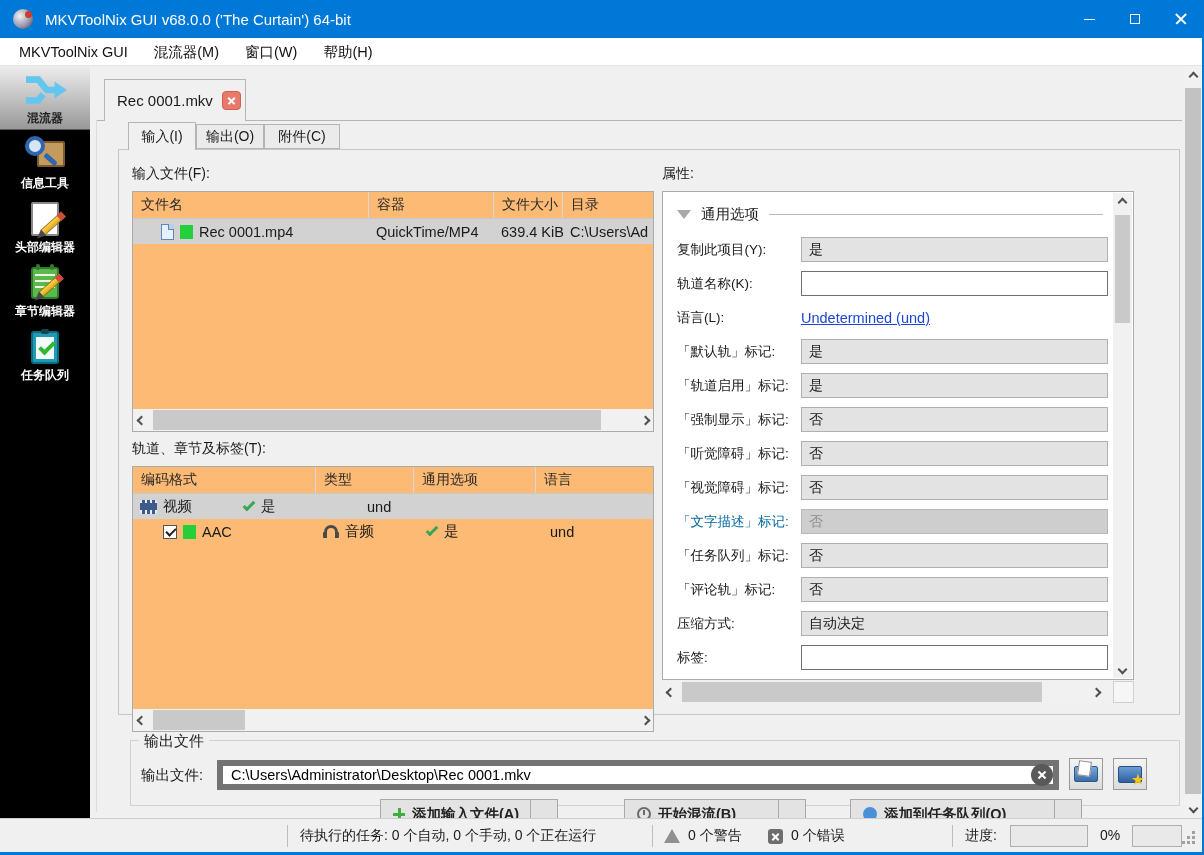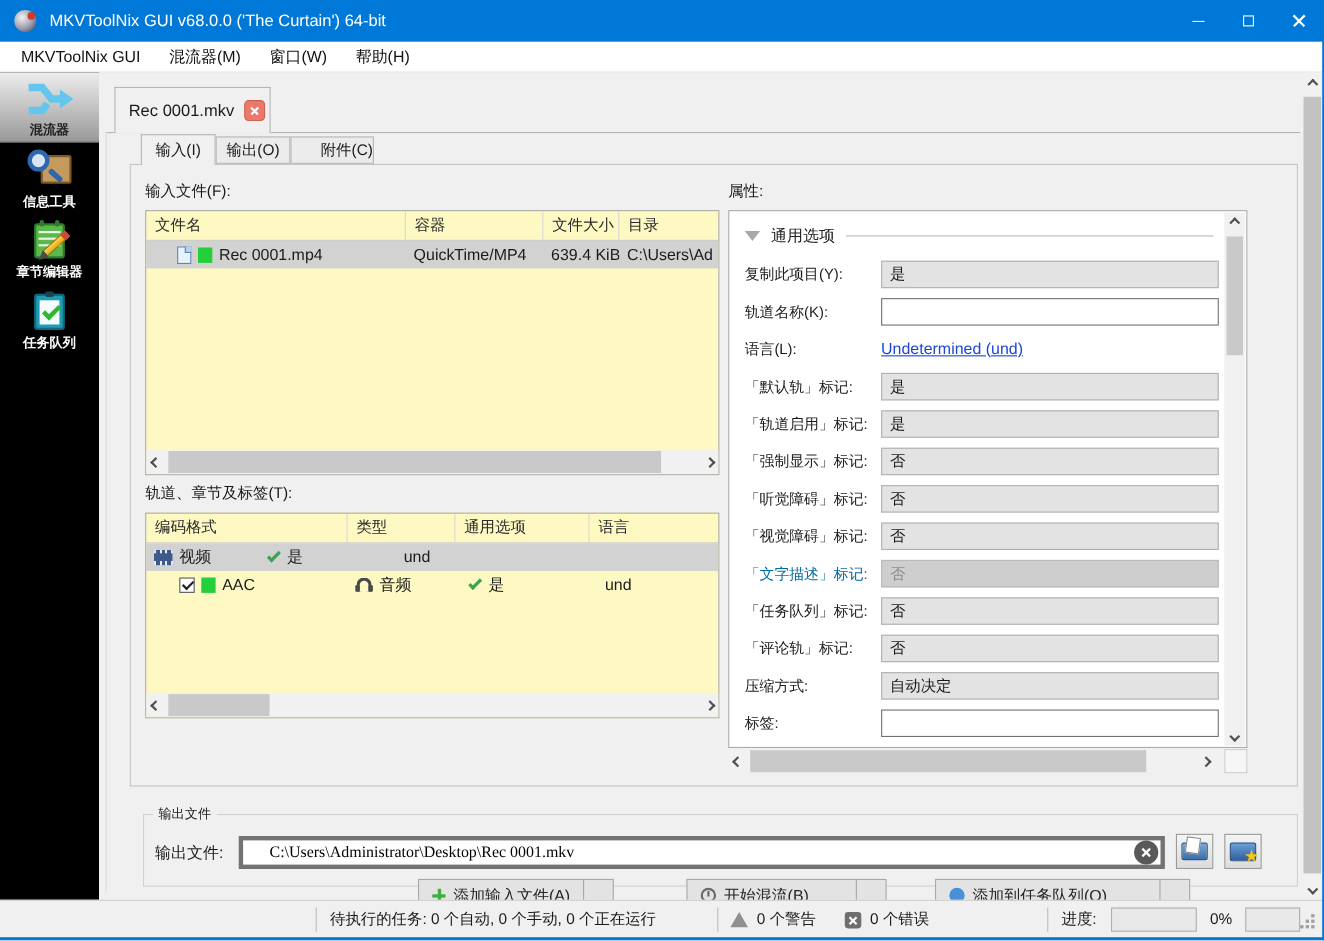--- a/index.html
+++ b/index.html
@@ -77,21 +77,21 @@
   .tabclose::before,.tabclose::after { content:""; position:absolute; left:4px; top:8px; width:9px; height:1.6px; background:#fff; }
   .tabclose::before { transform:rotate(45deg);} .tabclose::after { transform:rotate(-45deg);}
 
   .subtab { position:absolute; font-size:14px; display:flex; align-items:center; justify-content:center; border:1px solid #b5b5b5; background:#ebebeb; }
   .subtab.active { background:#f0f0f0; border-bottom:none; z-index:2; }
   .subtab-pane { position:absolute; left:118px; top:149px; width:1062px; height:566px; border:1px solid #c6c6c6; background:#f0f0f0; }
 
   .sec-label { position:absolute; font-size:14px; color:#1a1a1a; }
 
   
-  .tbl { position:absolute; background:#fef9c3; border:1px solid #ababab; }
+  .tbl { position:absolute; background:#fdba74; border:1px solid #ababab; }
   .tbl-head { display:flex; height:27px; border-bottom:1px solid #c9c9c9; }
   .hc { display:flex; align-items:center; padding-left:8px; font-size:14px; color:#2a2a2a; height:100%; }
   .hc:not(:last-child) { border-right:1px solid #d8d8d8; }
   .trow { display:flex; height:25px; font-size:14.5px;align-items:center; }
   .trow.selected { background:#d2d2d2; }
   .cell { display:flex; align-items:center; gap:6px; padding-left:7px; overflow:hidden; white-space:nowrap; height:100%; }
 
   .fileic { width:13px; height:16px; background:#e8f1fb; border:1px solid #5d87b8; position:relative; flex:none; }
   .fileic::after { content:""; position:absolute; right:-1px; top:-1px; width:5px; height:5px; background:#b8cfe8; border-left:1px solid #5d87b8; border-bottom:1px solid #5d87b8; }
   .gsq { width:13px; height:14px; background:#23cf3a; flex:none; }
@@ -115,35 +115,35 @@
   .prop-row { display:flex; align-items:center; height:25px; }
   .prop-label { width:124px; flex:none; font-size:13.5px; color:#1a1a1a; white-space:nowrap; }
   .prop-field { flex:1; height:25px; border:1px solid #b0b0b0; background:#e3e3e3; font-size:14px; display:flex; align-items:center; padding-left:7px; }
   .prop-input { flex:1; height:25px; border:1px solid #707070; background:#fff; font-size:14px; padding:0 6px; font-family:inherit; }
   .prop-row.disabled .prop-label { color:#0369a1; }
   .prop-field.dis { background:#cecece; color:#8e8e8e; border-color:#b9b9b9; }
   .prop-link { font-size:14.5px; color:#1b46d7; text-decoration:underline; cursor:pointer; }
 
   
   .outgroup { position:absolute; left:130px; top:740px; width:1050px; height:66px; border:1px solid #d0d0d0; }
-  .outgroup .legend { position:absolute; left:8px; top:-9px; background:#f0f0f0; padding:0 5px; font-size:12px; color:#222; }
+  .outgroup .legend { position:absolute; left:8px; top:-9px; background:#f0f0f0; padding:0 5px; font-size:15px; color:#222; }
   .out-label { position:absolute; left:10px; top:25px; font-size:14.5px; }
   .out-inputwrap { position:absolute; left:86px; top:19px; width:842px; height:30px; }
-  .out-input { width:100%; height:100%; border:4px solid #737373; background:#fff; font-size:14.5px; padding:0 32px 0 24px; font-family:Liberation Serif, serif; }
+  .out-input { width:100%; height:100%; border:6px solid #737373; background:#fff; font-size:14.5px; padding:0 32px 0 8px; font-family:Liberation Sans, sans-serif; }
   .clearbtn { position:absolute; right:6px; top:4px; width:22px; height:22px; border-radius:50%; background:#595959; }
   .clearbtn::before,.clearbtn::after { content:""; position:absolute; left:6px; top:10px; width:10px; height:2px; background:#fff; }
   .clearbtn::before { transform:rotate(45deg);} .clearbtn::after { transform:rotate(-45deg);}
   .sq-btn { position:absolute; top:17px; width:34px; height:32px; background:linear-gradient(#f4f4f4,#dcdcdc); border:1px solid #9a9a9a; display:flex; align-items:center; justify-content:center; }
   .ic-browse { width:24px; height:16px; background:linear-gradient(#7aa8d8,#3a6ea8); border:1px solid #2a5a8a; border-radius:2px; position:relative; }
   .ic-browse::before { content:""; position:absolute; left:3px; top:-6px; width:11px; height:13px; background:#fff; border:1px solid #888; transform:rotate(8deg); }
   .ic-folderstar { width:24px; height:17px; background:linear-gradient(#6a9fd8,#2f5f9e); border:1px solid #24507e; border-radius:2px; position:relative; }
   .ic-folderstar::before { content:"★"; position:absolute; right:-4px; bottom:-7px; font-size:16px; color:#f5c518; }
 
   
-  .foot-btn { position:absolute; top:799px; height:30px; background:#e3e3e3; border:1px solid #a8a8a8; display:flex; align-items:center; gap:7px; padding:0 34px 0 12px; font-size:14.5px; color:#222; z-index:1; }
+  .foot-btn { position:absolute; top:799px; height:30px; background:#e3e3e3; border:1px solid #a8a8a8; display:flex; align-items:center; gap:7px; padding:0 34px 0 12px; font-size:14.5px; color:#222; z-index:1;font-weight:bold; }
   .foot-btn::after { content:""; position:absolute; right:26px; top:0; bottom:0; width:1px; background:#a8a8a8; }
   .ic-add { width:12px; height:12px; position:relative; flex:none; }
   .ic-add::before { content:""; position:absolute; left:0; top:5px; width:12px; height:3px; background:#3fae3f; }
   .ic-add::after { content:""; position:absolute; left:5px; top:0; width:3px; height:12px; background:#3fae3f; }
   .ic-clock { width:14px; height:14px; border:2px solid #6a6a6a; border-radius:50%; position:relative; flex:none; }
   .ic-clock::before { content:""; position:absolute; left:4px; top:1px; width:2px; height:5px; background:#6a6a6a; }
   .ic-queue { width:14px; height:14px; background:#4a90d9; border-radius:50%; flex:none; }
 
   
   .statusbar { position:absolute; left:0; top:818px; width:1204px; height:34px; background:#f0f0f0; border-top:1px solid #cfcfcf; z-index:10; font-size:14px; }
@@ -203,20 +203,28 @@
       <div class="icon-info">
           <div class="box"></div>
           <div class="lens"></div>
           <div class="handle"></div>
         </div>
     </div>
     <div class="lbl">信息工具</div>
   </div>
   <div class="side-item">
     <div class="side-ic">
+      <div class="icon-page">
+          <div class="pencil"></div>
+        </div>
+    </div>
+    <div class="lbl">头部编辑器</div>
+  </div>
+  <div class="side-item">
+    <div class="side-ic">
       <div class="icon-pad">
           <div class="pencil" style="left:4px;top:13px;"></div>
         </div>
     </div>
     <div class="lbl">章节编辑器</div>
   </div>
   <div class="side-item">
     <div class="side-ic">
       <div class="icon-clip">
           <div class="bigcheck"></div>
@@ -242,21 +250,21 @@
   <span>Rec 0001.mkv</span>
   <span class="tabclose"></span>
 </div>
 
 <div class="subtab active" style="left:128px; top:122px; width:68px; height:28px;">
     <span>输入(I)</span>
   </div>
 <div class="subtab" style="left:196px; top:124px; width:68px; height:25px;">
     <span>输出(O)</span>
   </div>
-<div class="subtab" style="left:264px; top:124px; width:76px; height:25px;justify-content:flex-end;">
+<div class="subtab" style="left:264px; top:124px; width:76px; height:25px;">
     <span>附件(C)</span>
   </div>
 <div class="subtab-pane"></div>
 
 <div class="sec-label" style="left:132px; top:165px;">输入文件(F):</div>
 
 <div class="tbl" style="left:132px; top:191px; width:522px; height:241px;">
   <div class="tbl-head">
     <div class="hc" style="width:236px;">文件名</div>
     <div class="hc" style="width:125px;">容器</div>
@@ -285,21 +293,21 @@
       </div>
     <div class="sb-thumb" style="left:20px; top:1px; width:448px; height:20px;"></div>
     <div class="sb-btn" style="right:0; top:0; width:16px; height:22px;">
         <div class="chev r"></div>
       </div>
   </div>
 </div>
 
 <div class="sec-label" style="left:132px; top:440px;">轨道、章节及标签(T):</div>
 
-<div class="tbl" style="left:132px; top:466px; width:522px; height:187px;">
+<div class="tbl" style="left:132px; top:466px; width:522px; height:266px;">
   <div class="tbl-head">
     <div class="hc" style="width:183px;">编码格式</div>
     <div class="hc" style="width:98px;">类型</div>
     <div class="hc" style="width:122px;">通用选项</div>
     <div class="hc" style="flex:1;">语言</div>
   </div>
   <div class="trow selected">
     <div class="cell" style="width:98px;">
       <span class="film"></span>
       <span>视频</span>

